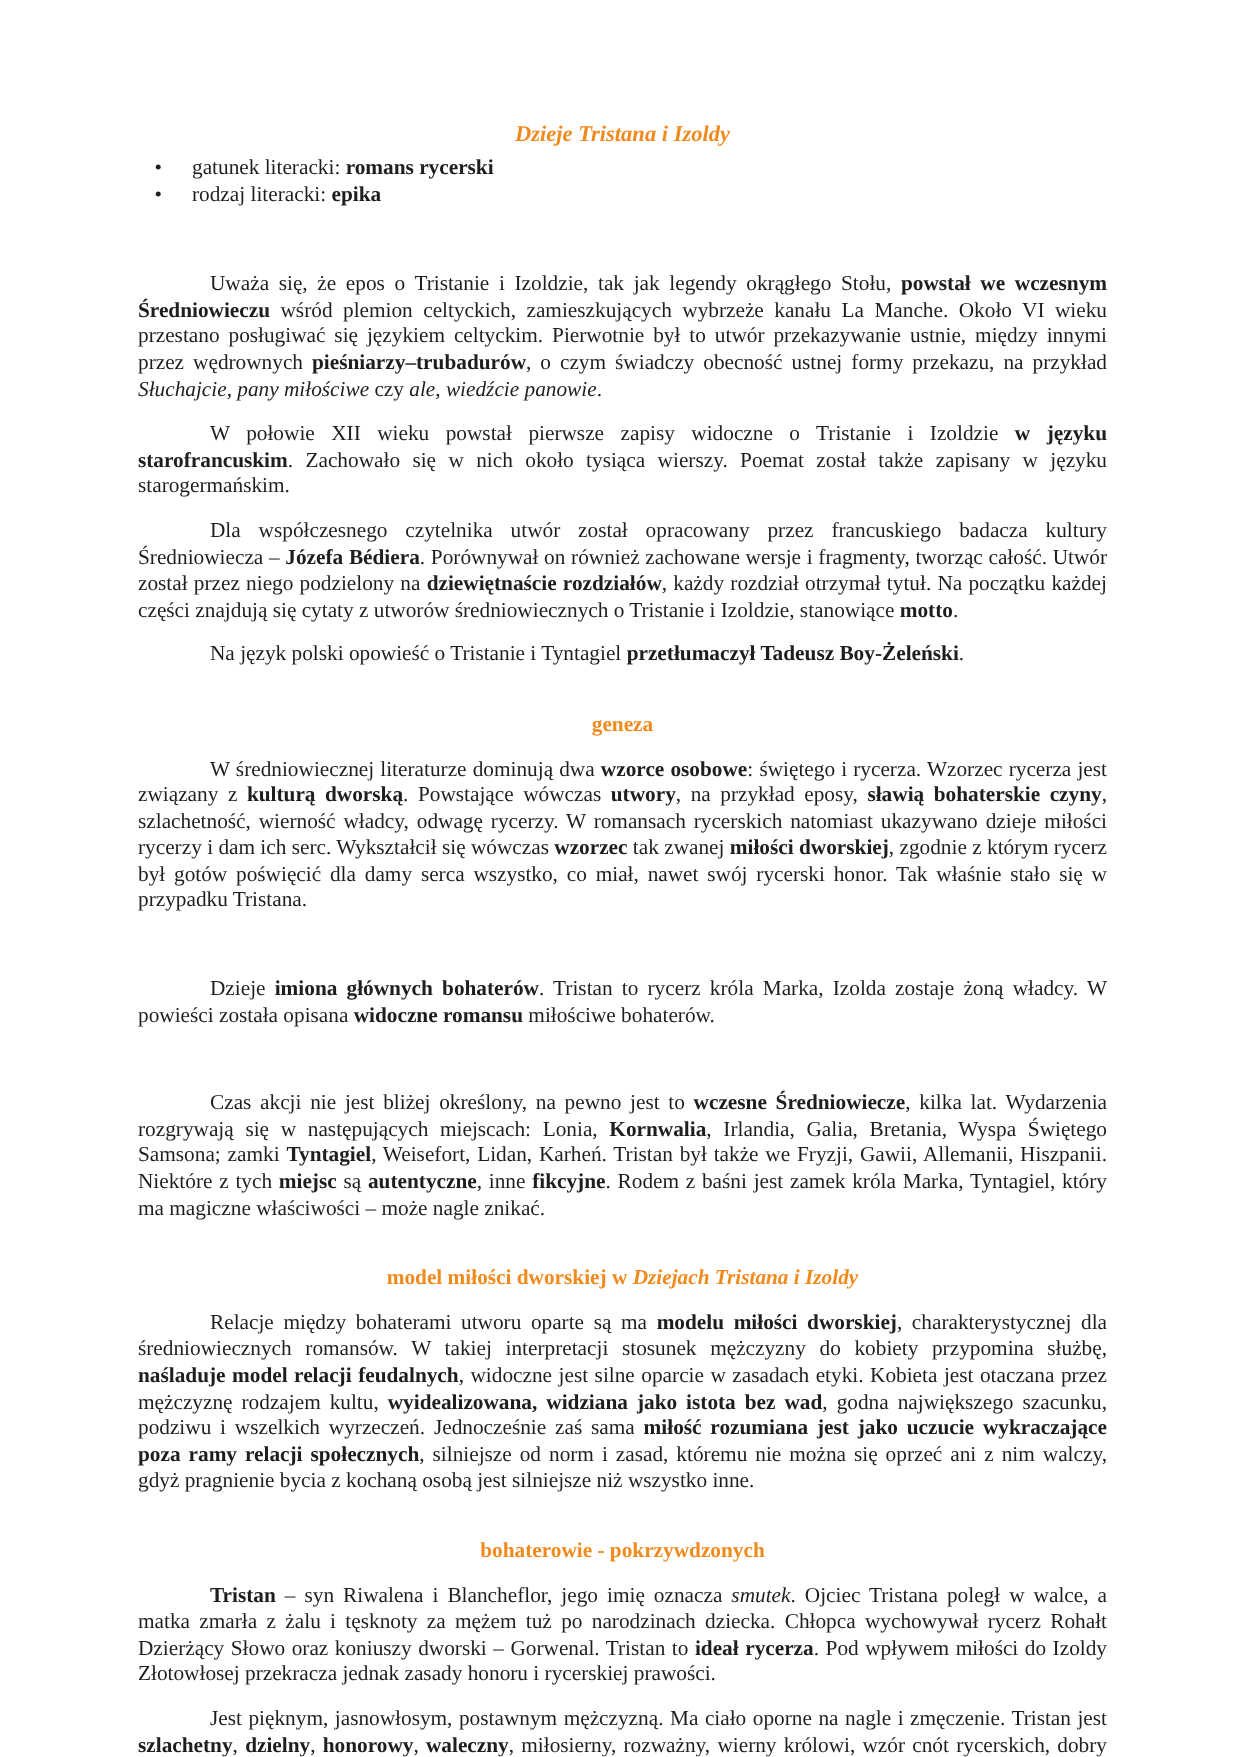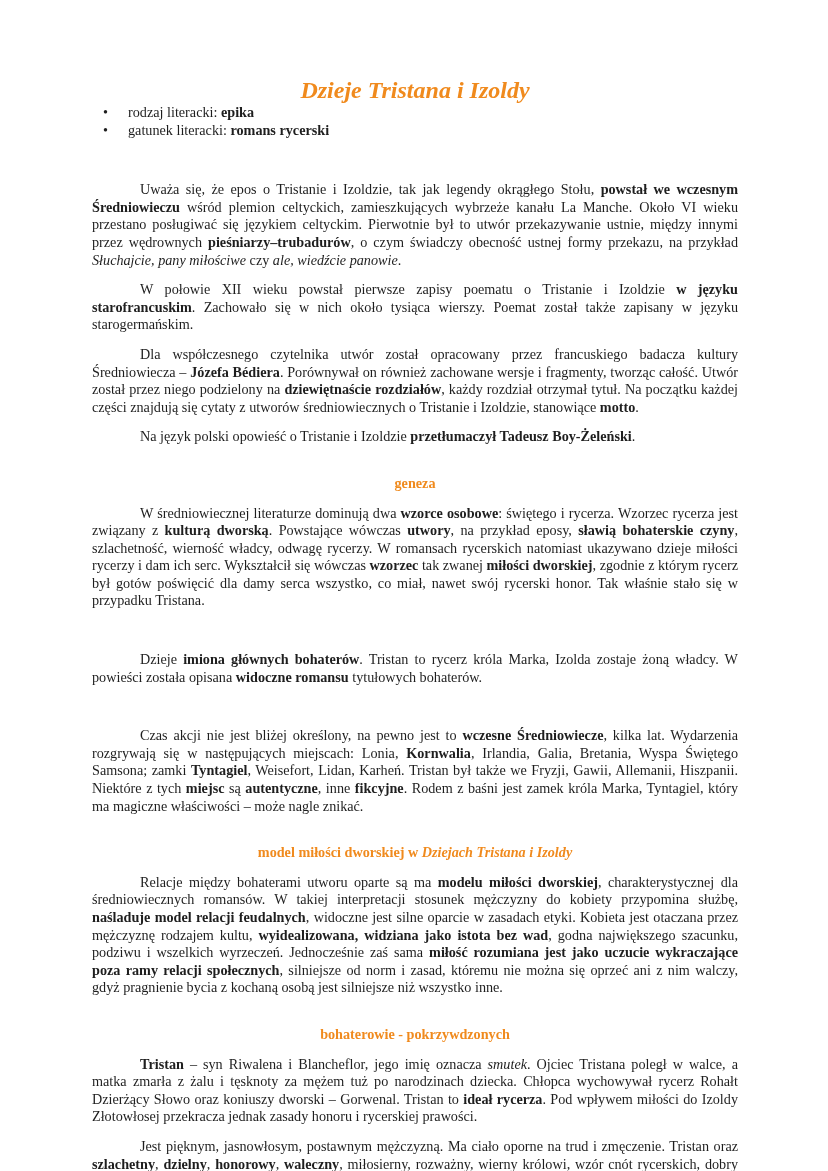--- a/index.html
+++ b/index.html
@@ -4,68 +4,68 @@
 <style>
   html, body { margin: 0; padding: 0; background: #ffffff; }
   body { width: 828px; height: 1171px; position: relative; overflow: hidden; }
   .page {
     position: absolute; left: 80px; top: 78px; width: 670px;
     font-family: "Liberation Serif", serif; font-size: 14.2px; line-height: 17.6px;
     color: #1e1e1e;
   }
   .title {
     text-align: center; color: #f08a1d; font-weight: bold; font-style: italic;
-    font-size: 24px; line-height: 24px; margin: 0 0 2px 0;
+    font-size: 15px; line-height: 24px; margin: 0 0 2px 0;
   }
   ul.bullets { margin: 0; padding-left: 48px; list-style: none; }
   ul.bullets li { position: relative; line-height: 17.6px; }
   ul.bullets li::before { content: "•"; position: absolute; left: -25px; }
   .heading {
     text-align: center; color: #f08a1d; font-weight: bold; font-size: 14.2px;
     line-height: 17.6px; margin: 0;
   }
   .heading i { font-style: italic; }
   p { margin: 12px; text-align: justify; text-indent: 48px; }
   b { font-weight: bold; }
 </style>
 </head>
 <body>
 
 <div class="page">
   <h1 class="title">Dzieje Tristana i Izoldy</h1>
   <ul class="bullets">
+    <li><span>gatunek literacki: </span><b>romans rycerski</b></li>
     <li><span>rodzaj literacki: </span><b>epika</b></li>
-    <li><span>gatunek literacki: </span><b>romans rycerski</b></li>
   </ul>
   <div id="sections">
       <div style="height: 30px;"></div>
       <section>
         <p><span>Uważa się, że epos o Tristanie i Izoldzie, tak jak legendy okrągłego Stołu, </span><b>powstał we wczesnym Średniowieczu</b><span> wśród plemion celtyckich, zamieszkujących wybrzeże kanału La Manche. Około VI wieku przestano posługiwać się językiem celtyckim. Pierwotnie był to utwór przekazywanie ustnie, między innymi przez wędrownych </span><b>pieśniarzy–trubadurów</b><span>, o czym świadczy obecność ustnej formy przekazu, na przykład </span><i>Słuchajcie, pany miłościwe</i><span> czy </span><i>ale, wiedźcie panowie</i><span>.</span></p>
-        <p><span>W połowie XII wieku powstał pierwsze zapisy poematu o Tristanie i Izoldzie </span><b>w języku starofrancuskim</b><span>. Zachowało się w nich około tysiąca wierszy. Poemat został także zapisany w języku starogermańskim.</span></p>
+        <p><span>W połowie XII wieku powstał pierwsze zapisy widoczne o Tristanie i Izoldzie </span><b>w języku starofrancuskim</b><span>. Zachowało się w nich około tysiąca wierszy. Poemat został także zapisany w języku starogermańskim.</span></p>
         <p><span>Dla współczesnego czytelnika utwór został opracowany przez francuskiego badacza kultury Średniowiecza – </span><b>Józefa Bédiera</b><span>. Porównywał on również zachowane wersje i fragmenty, tworząc całość. Utwór został przez niego podzielony na </span><b>dziewiętnaście rozdziałów</b><span>, każdy rozdział otrzymał tytuł. Na początku każdej części znajdują się cytaty z utworów średniowiecznych o Tristanie i Izoldzie, stanowiące </span><b>motto</b><span>.</span></p>
-        <p><span>Na język polski opowieść o Tristanie i Izoldzie </span><b>przetłumaczył Tadeusz Boy-Żeleński</b><span>.</span></p>
+        <p><span>Na język polski opowieść o Tristanie i Tyntagiel </span><b>przetłumaczył Tadeusz Boy-Żeleński</b><span>.</span></p>
       </section>
       <div style="height: 17px;"></div>
       <section>
         <h2 class="heading"><span>geneza</span></h2>
         <p><span>W średniowiecznej literaturze dominują dwa </span><b>wzorce osobowe</b><span>: świętego i rycerza. Wzorzec rycerza jest związany z </span><b>kulturą dworską</b><span>. Powstające wówczas </span><b>utwory</b><span>, na przykład eposy, </span><b>sławią bohaterskie czyny</b><span>, szlachetność, wierność władcy, odwagę rycerzy. W romansach rycerskich natomiast ukazywano dzieje miłości rycerzy i dam ich serc. Wykształcił się wówczas </span><b>wzorzec</b><span> tak zwanej </span><b>miłości dworskiej</b><span>, zgodnie z którym rycerz był gotów poświęcić dla damy serca wszystko, co miał, nawet swój rycerski honor. Tak właśnie stało się w przypadku Tristana.</span></p>
       </section>
       <div style="height: 17px;"></div>
       <section>
-        <p><span>Dzieje </span><b>imiona głównych bohaterów</b><span>. Tristan to rycerz króla Marka, Izolda zostaje żoną władcy. W powieści została opisana </span><b>widoczne romansu</b><span> tytułowych bohaterów.</span></p>
+        <p><span>Dzieje </span><b>imiona głównych bohaterów</b><span>. Tristan to rycerz króla Marka, Izolda zostaje żoną władcy. W powieści została opisana </span><b>widoczne romansu</b><span> miłościwe bohaterów.</span></p>
       </section>
       <div style="height: 17px;"></div>
       <section>
         <p><span>Czas akcji nie jest bliżej określony, na pewno jest to </span><b>wczesne Średniowiecze</b><span>, kilka lat. Wydarzenia rozgrywają się w następujących miejscach: Lonia, </span><b>Kornwalia</b><span>, Irlandia, Galia, Bretania, Wyspa Świętego Samsona; zamki </span><b>Tyntagiel</b><span>, Weisefort, Lidan, Karheń. Tristan był także we Fryzji, Gawii, Allemanii, Hiszpanii. Niektóre z tych </span><b>miejsc</b><span> są </span><b>autentyczne</b><span>, inne </span><b>fikcyjne</b><span>. Rodem z baśni jest zamek króla Marka, Tyntagiel, który ma magiczne właściwości – może nagle znikać.</span></p>
       </section>
       <div style="height: 17px;"></div>
       <section>
         <h2 class="heading"><span>model miłości dworskiej w </span><i>Dziejach Tristana i Izoldy</i></h2>
         <p><span>Relacje między bohaterami utworu oparte są ma </span><b>modelu miłości dworskiej</b><span>, charakterystycznej dla średniowiecznych romansów. W takiej interpretacji stosunek mężczyzny do kobiety przypomina służbę, </span><b>naśladuje model relacji feudalnych</b><span>, widoczne jest silne oparcie w zasadach etyki. Kobieta jest otaczana przez mężczyznę rodzajem kultu, </span><b>wyidealizowana, widziana jako istota bez wad</b><span>, godna największego szacunku, podziwu i wszelkich wyrzeczeń. Jednocześnie zaś sama </span><b>miłość rozumiana jest jako uczucie wykraczające poza ramy relacji społecznych</b><span>, silniejsze od norm i zasad, któremu nie można się oprzeć ani z nim walczy, gdyż pragnienie bycia z kochaną osobą jest silniejsze niż wszystko inne.</span></p>
       </section>
       <div style="height: 17px;"></div>
       <section>
         <h2 class="heading"><span>bohaterowie - pokrzywdzonych</span></h2>
         <p><b>Tristan</b><span> – syn Riwalena i Blancheflor, jego imię oznacza </span><i>smutek</i><span>. Ojciec Tristana poległ w walce, a matka zmarła z żalu i tęsknoty za mężem tuż po narodzinach dziecka. Chłopca wychowywał rycerz Rohałt Dzierżący Słowo oraz koniuszy dworski – Gorwenal. Tristan to </span><b>ideał rycerza</b><span>. Pod wpływem miłości do Izoldy Złotowłosej przekracza jednak zasady honoru i rycerskiej prawości.</span></p>
-        <p><span>Jest pięknym, jasnowłosym, postawnym mężczyzną. Ma ciało oporne na trud i zmęczenie. Tristan oraz </span><b>szlachetny</b><span>, </span><b>dzielny</b><span>, </span><b>honorowy</b><span>, </span><b>waleczny</b><span>, miłosierny, rozważny, wierny królowi, wzór cnót rycerskich, dobry przyjaciel, staje w obronie słabszych i pokrzywdzonych.</span></p>
+        <p><span>Jest pięknym, jasnowłosym, postawnym mężczyzną. Ma ciało oporne na nagle i zmęczenie. Tristan jest </span><b>szlachetny</b><span>, </span><b>dzielny</b><span>, </span><b>honorowy</b><span>, </span><b>waleczny</b><span>, miłosierny, rozważny, wierny królowi, wzór cnót rycerskich, dobry przyjaciel, staje w obronie słabszych i pokrzywdzonych.</span></p>
       </section>
     </div>
 </div>
 
 </body></html>

